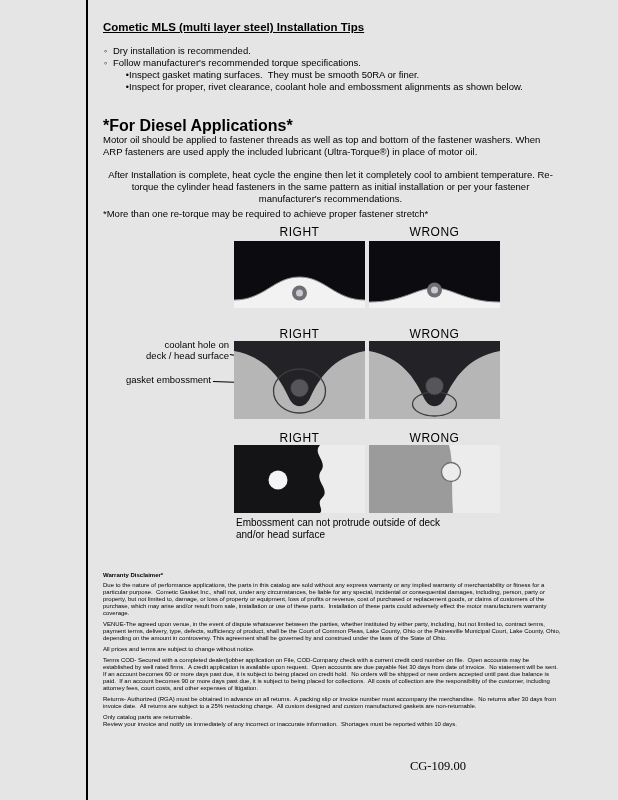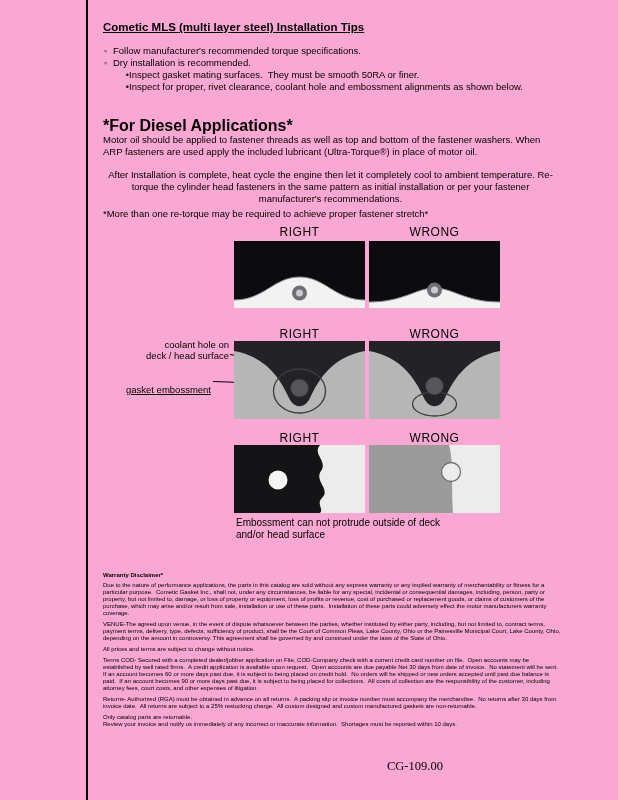--- a/index.html
+++ b/index.html
@@ -1,18 +1,18 @@
 <!DOCTYPE html>
 <html><head>
 <meta charset="utf-8">
 <style>
   * { margin:0; padding:0; box-sizing:border-box; }
   html,body { background:#ffffff; }
   .page {
-    position:relative; width:618px; height:800px; background:#f9a8d4;
+    position:relative; width:618px; height:800px; background:#e5e5e5;
     font-family:"Liberation Sans", sans-serif; color:#000; overflow:hidden;
   }
   .left-rule { position:absolute; left:86px; top:0; width:2px; height:800px; background:#000; }
 
   .title {
     position:absolute; left:103px; top:21px;
     font-size:11.5px; font-weight:bold; text-decoration:underline; white-space:nowrap;
   }
 
   .tips { position:absolute; left:104px; top:45px; font-size:9.5px; }
@@ -35,40 +35,40 @@
 
   .callout { position:absolute; font-size:9.5px; line-height:10.5px; text-align:right; }
   .pointer { position:absolute; height:0; border-top:1px solid #000; transform-origin:0 0; }
 
   .legal { position:absolute; left:103px; top:572px; width:458px; font-size:6px; line-height:7px; }
   .legal .lh { font-weight:bold; margin-bottom:3px; }
   .legal p { margin-bottom:4px; white-space:pre-wrap; }
   .legal p.tight { margin-bottom:0; }
 
   .footer-code {
-    position:absolute; left:387px; top:759px;
+    position:absolute; left:410px; top:759px;
     font-family:"Liberation Serif", serif; font-size:12.5px;
   }
 </style>
 </head>
 <body>
 
 <div class="page">
   <div class="left-rule"></div>
 
   <div class="title">Cometic MLS (multi layer steel) Installation Tips</div>
 
   <div class="tips">
     <div class="tip">
       <span class="b b1"></span>
-      <span class="t">Follow manufacturer's recommended torque specifications.</span>
+      <span class="t">Dry installation is recommended.</span>
     </div>
     <div class="tip">
       <span class="b b1"></span>
-      <span class="t">Dry installation is recommended.</span>
+      <span class="t">Follow manufacturer's recommended torque specifications.</span>
     </div>
     <div class="tip sub">
       <span class="b b2"></span>
       <span class="t">Inspect gasket mating surfaces.  They must be smooth 50RA or finer.</span>
     </div>
     <div class="tip sub">
       <span class="b b2"></span>
       <span class="t">Inspect for proper, rivet clearance, coolant hole and embossment alignments as shown below.</span>
     </div>
   </div>
@@ -100,21 +100,21 @@
   </div>
 
   <div class="fig-label" style="left:234px; top:327px;">RIGHT</div>
   <div class="fig-label" style="left:369px; top:327px;">WRONG</div>
 
   <div class="callout" style="left:136px; top:340px; width:93px;">
     <div>coolant hole on</div>
     <div>deck / head surface</div>
   </div>
   <div class="pointer" style="left:230px; top:354px; width:70px; transform:rotate(10deg);"></div>
-  <div class="callout" style="left:118px; top:385px; width:93px;text-decoration:underline;">gasket embossment</div>
+  <div class="callout" style="left:118px; top:375px; width:93px;">gasket embossment</div>
   <div class="pointer" style="left:213px; top:381px; width:70px; transform:rotate(2deg);"></div>
 
   <div class="fig" style="left:234px; top:341px;">
     <svg width="131" height="78" viewBox="0 0 131 78">
       <rect width="131" height="78" fill="#b6b6b6"></rect>
       <path d="M0,0 L131,0 L131,10 C98,16 85,38 76,57 C71,68 60,68 55,57 C46,38 33,16 0,10 Z" fill="#232327"></path>
       <ellipse cx="65.5" cy="50" rx="26" ry="22" fill="none" stroke="#3c3c3c" stroke-width="1.3"></ellipse>
       <circle cx="65.5" cy="47" r="9" fill="#55555a" stroke="#333" stroke-width="0.8"></circle>
     </svg>
   </div>

